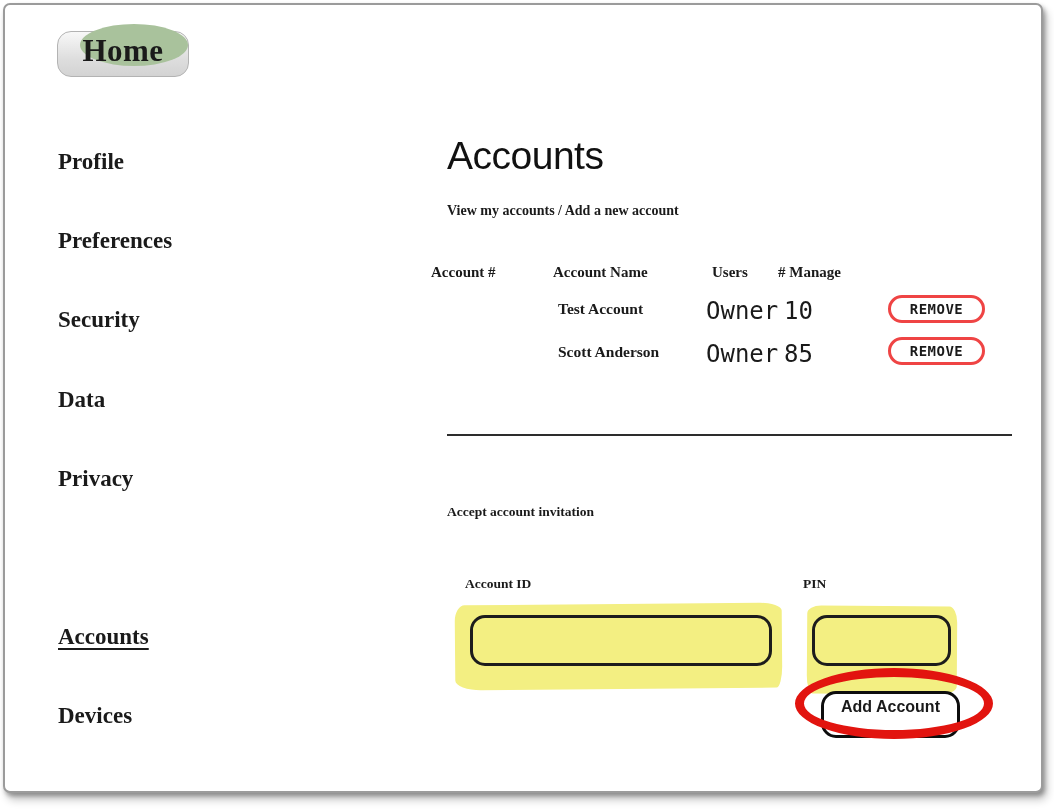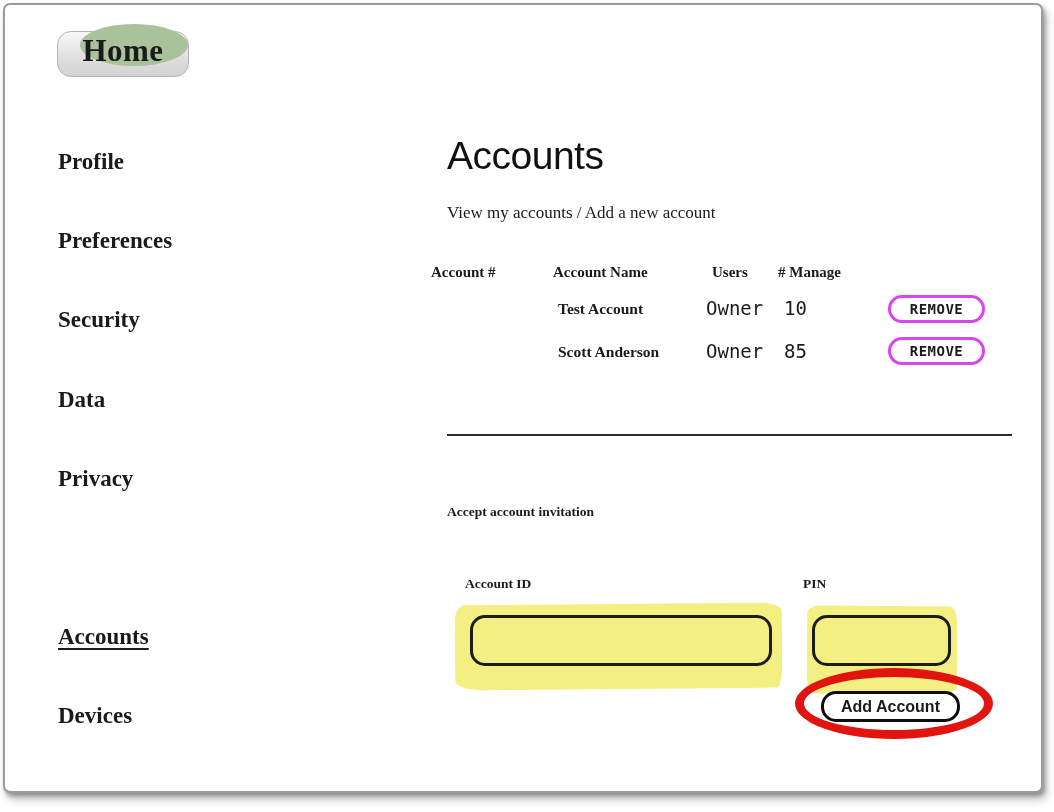--- a/index.html
+++ b/index.html
@@ -73,49 +73,49 @@
     left: 447px; top: 134px;
     font-family: "Liberation Sans", "DejaVu Sans", sans-serif;
     font-weight: normal;
     font-size: 39px;
     color: #111;
     letter-spacing: -0.5px;
   }
   .page-subtitle {
     position: absolute;
     left: 447px; top: 203px;
-    font-weight: normal;
-    font-size: 17px;
+    font-weight: bold;
+    font-size: 14px;
   }
 
   .th {
     position: absolute;
     top: 264px;
     font-weight: bold;
     font-size: 15px;
     white-space: nowrap;
   }
   .cell-name {
     position: absolute;
     font-size: 15.5px;
     font-weight: 600;
     white-space: nowrap;
   }
   .cell-sketch {
     position: absolute;
     font-family: "DejaVu Sans Mono", monospace;
-    font-size: 19px;
+    font-size: 24px;
     white-space: nowrap;
   }
   .remove-btn {
     position: absolute;
     left: 888px;
     width: 97px; height: 28px;
     background: #ffffff;
-    border: 3px solid #d946ef;
+    border: 3px solid #ef4444;
     border-radius: 15px;
     font-family: "DejaVu Sans Mono", monospace;
     font-size: 14px;
     font-weight: bold;
     letter-spacing: 0.5px;
     text-align: center;
     line-height: 22px;
     cursor: pointer;
   }
 
@@ -169,21 +169,21 @@
     font-size: 16px;
     padding: 0 12px;
     outline: none;
   }
   .wire-input.acct { left: 470px; width: 302px; }
   .wire-input.pin  { left: 812px; width: 139px; }
 
   .add-btn {
     position: absolute;
     left: 821px; top: 691px;
-    width: 139px; height: 31px;
+    width: 139px; height: 47px;
     background: #ffffff;
     border: 3px solid #0d0d0d;
     border-radius: 15px;
     font-family: "Liberation Sans", sans-serif;
     font-weight: bold;
     font-size: 16px;
     text-align: center;
     line-height: 25px;
     z-index: 3;
     cursor: pointer;

